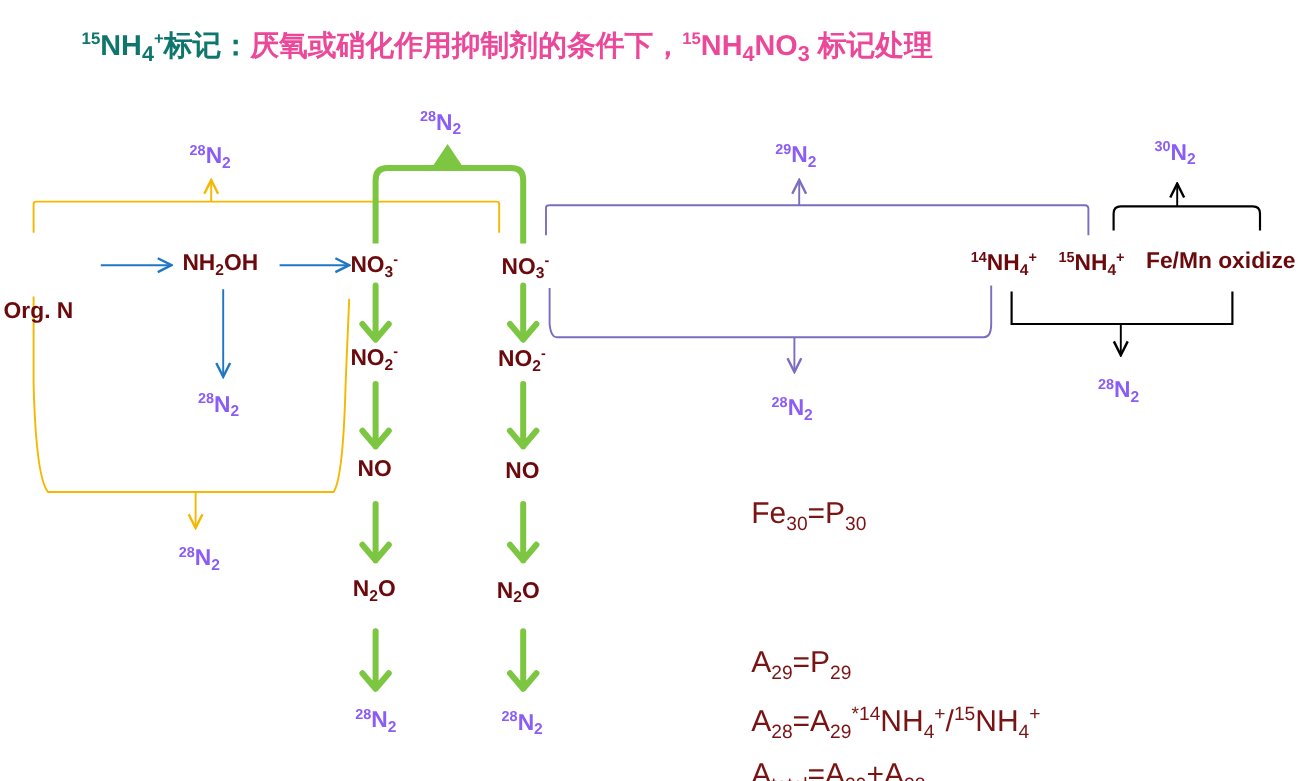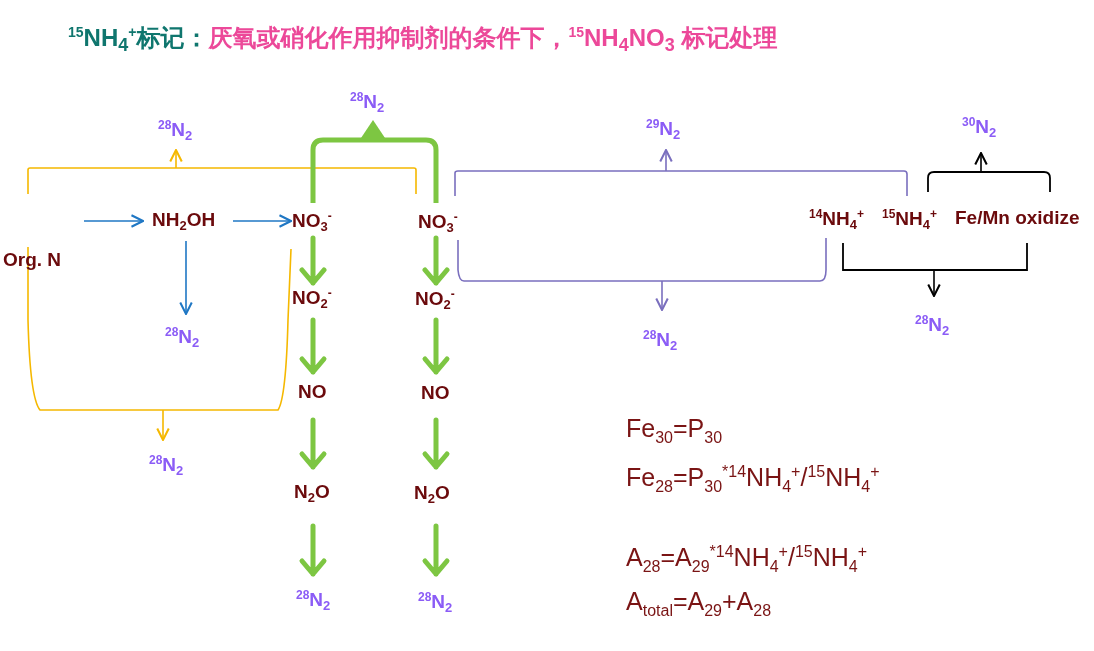--- a/index.html
+++ b/index.html
@@ -110,19 +110,19 @@
 <div class="lbl n2" style="left:149px;top:453px;"><sup>28</sup><span>N</span><sub>2</sub></div>
 <div class="lbl n2" style="left:296px;top:588px;"><sup>28</sup><span>N</span><sub>2</sub></div>
 <div class="lbl n2" style="left:418px;top:590px;"><sup>28</sup><span>N</span><sub>2</sub></div>
 <div class="lbl n2" style="left:646px;top:117px;"><sup>29</sup><span>N</span><sub>2</sub></div>
 <div class="lbl n2" style="left:643px;top:328px;"><sup>28</sup><span>N</span><sub>2</sub></div>
 <div class="lbl n2" style="left:962px;top:115px;"><sup>30</sup><span>N</span><sub>2</sub></div>
 <div class="lbl n2" style="left:915px;top:313px;"><sup>28</sup><span>N</span><sub>2</sub></div>
 
 <div class="eq-block" style="left:626px;top:411px;">
   <div class="line"><span>Fe</span><sub>30</sub><span>=P</span><sub>30</sub></div>
-  <div class="line"><span>Fe</span><sub>28</sub><span>=P</span><sub>30</sub><sup>*</sup><sup>14</sup><span>NH</span><sub>4</sub><sup>+</sup><span>/</span><sup>15</sup><span>NH</span><sub>4</sub><sup>+</sup></div>
 </div>
 
 <div class="eq-block" style="left:626px;top:535px;">
+  <div class="line"><span>A</span><sub>29</sub><span>=P</span><sub>29</sub></div>
   <div class="line"><span>A</span><sub>28</sub><span>=A</span><sub>29</sub><sup>*</sup><sup>14</sup><span>NH</span><sub>4</sub><sup>+</sup><span>/</span><sup>15</sup><span>NH</span><sub>4</sub><sup>+</sup></div>
   <div class="line"><span>A</span><sub>total</sub><span>=A</span><sub>29</sub><span>+A</span><sub>28</sub></div>
 </div>
 
 </body></html>

